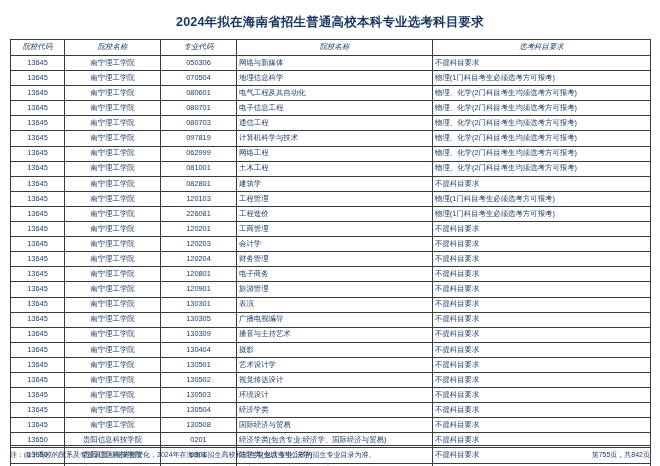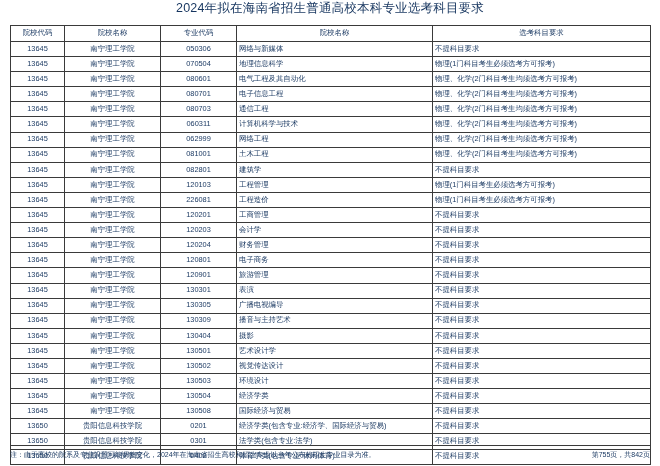--- a/index.html
+++ b/index.html
@@ -7,22 +7,23 @@
     width:660px;height:466px;
     background:#ffffff;
     font-family:"Liberation Sans","DejaVu Sans",sans-serif;
     color:#000;
     overflow:hidden;
   }
   .page{position:relative;width:660px;height:466px;box-sizing:border-box;padding:0 10px;}
   .doc-title{
     text-align:center;
     font-size:12.5px;
-    font-weight:normal;
+    font-weight:bold;
     color:#16355f;
+    padding-top:14px;
     padding-bottom:8px;
     letter-spacing:0.2px;
   }
   table.grid{
     border-collapse:collapse;
     width:640px;
     margin:0 auto;
     table-layout:fixed;
   }
   table.grid th,table.grid td{
@@ -32,20 +33,21 @@
     padding:1px 2px;
     color:#16355f;
     vertical-align:middle;
     white-space:nowrap;
     overflow:hidden;
   }
   table.grid th{
     text-align:center;
     font-weight:normal;
     height:13px;
+    font-style:italic;
   }
   table.grid td{height:12.1px;}
   col.c1{width:54px;}
   col.c2{width:96px;}
   col.c3{width:76px;}
   col.c4{width:196px;}
   col.c5{width:218px;}
   .c-center{text-align:center;}
   .c-left{text-align:left;padding-left:4px;}
   .footnote{
@@ -117,21 +119,21 @@
         <tr>
           <td class="c-center">13645</td>
           <td class="c-center">南宁理工学院</td>
           <td class="c-center">080703</td>
           <td class="c-left">通信工程</td>
           <td class="c-left">物理、化学(2门科目考生均须选考方可报考)</td>
         </tr>
         <tr>
           <td class="c-center">13645</td>
           <td class="c-center">南宁理工学院</td>
-          <td class="c-center">060311</td>
+          <td class="c-center">097819</td>
           <td class="c-left">计算机科学与技术</td>
           <td class="c-left">物理、化学(2门科目考生均须选考方可报考)</td>
         </tr>
         <tr>
           <td class="c-center">13645</td>
           <td class="c-center">南宁理工学院</td>
           <td class="c-center">062999</td>
           <td class="c-left">网络工程</td>
           <td class="c-left">物理、化学(2门科目考生均须选考方可报考)</td>
         </tr>

